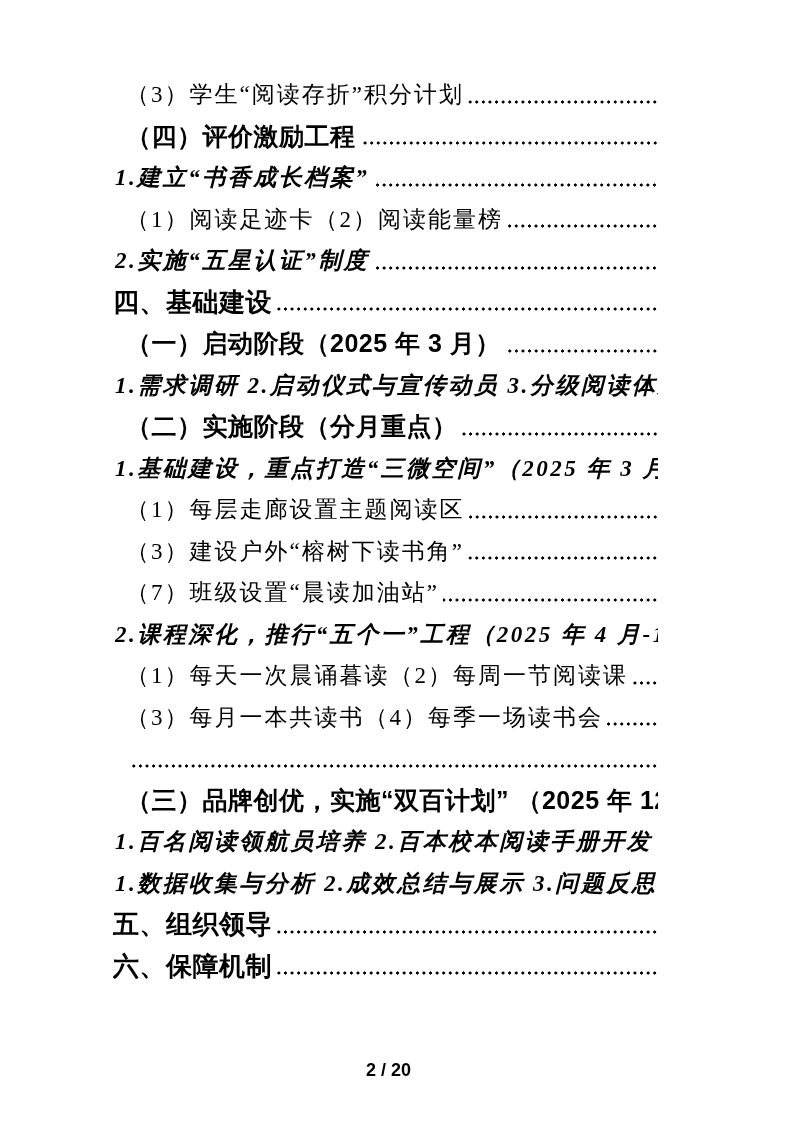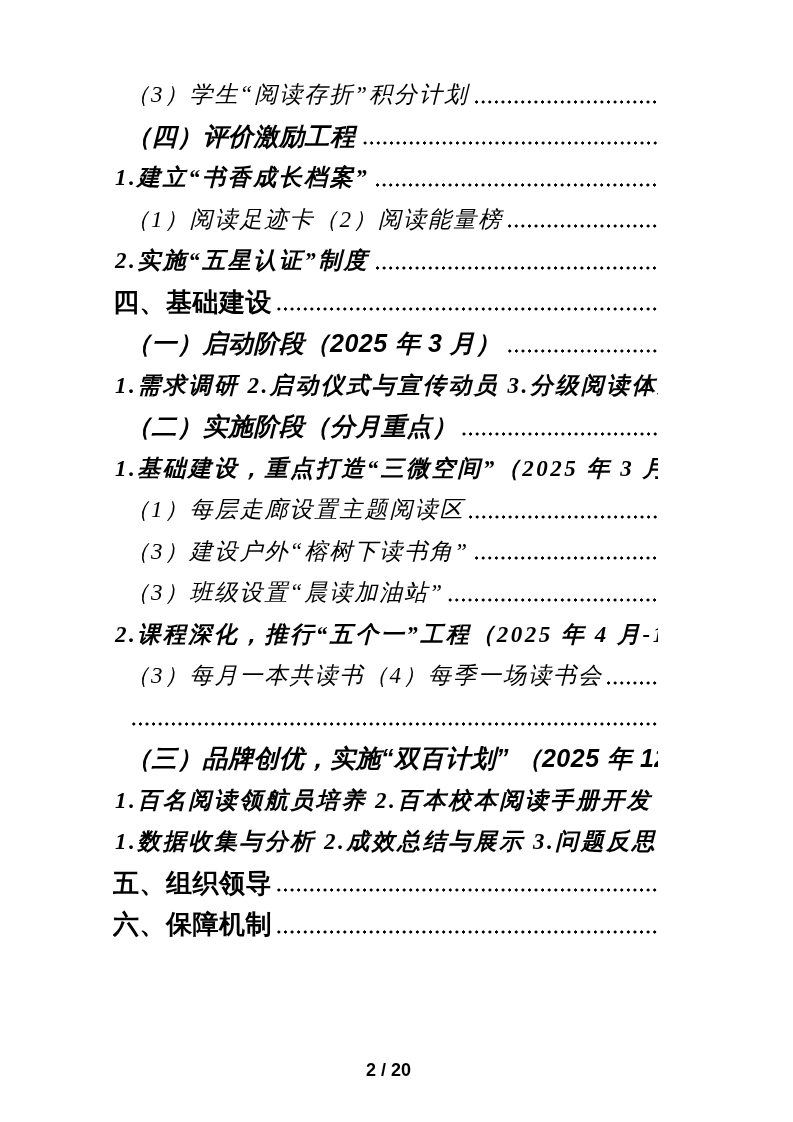--- a/index.html
+++ b/index.html
@@ -70,21 +70,21 @@
   .s-kai .toc-text {
     font-family: "Liberation Serif", serif;
     font-weight: normal;
     font-size: 23px;
     letter-spacing: 2px;
   }
 
   
   .ind-0 { padding-left: 0; }
   .ind-1 { padding-left: 2px; }
-  .ind-2 { padding-left: 13px; font-style: italic; }
+  .ind-2 { padding-left: 13px; }
 
   .footer {
     position: absolute;
     left: 0;
     right: 16px;
     top: 1060px;
     text-align: center;
     font-family: "Liberation Sans", sans-serif;
     font-weight: bold;
     font-size: 18px;
@@ -139,26 +139,30 @@
   </div>
       <div class="toc-row s-kai ind-2">
     <span class="toc-text">（1）每层走廊设置主题阅读区</span>
     <span class="toc-leader"></span>
   </div>
       <div class="toc-row s-kai ind-2">
     <span class="toc-text">（3）建设户外“榕树下读书角” </span>
     <span class="toc-leader"></span>
   </div>
       <div class="toc-row s-kai ind-2">
-    <span class="toc-text">（3）班级设置“晨读加油站” </span>
+    <span class="toc-text">（7）班级设置“晨读加油站” </span>
     <span class="toc-leader"></span>
   </div>
       <div class="toc-row s-kaib ind-1 no-leader">
     <span class="toc-text">2.课程深化，推行“五个一”工程（2025 年 4 月-11 月）</span>
 
+  </div>
+      <div class="toc-row s-kai ind-2">
+    <span class="toc-text">（1）每天一次晨诵暮读（2）每周一节阅读课</span>
+    <span class="toc-leader"></span>
   </div>
       <div class="toc-row s-kai ind-2">
     <span class="toc-text">（3）每月一本共读书（4）每季一场读书会</span>
     <span class="toc-leader"></span>
   </div>
       <div class="toc-row s-kai ind-2">
     <span class="toc-leader"></span>
   </div>
       <div class="toc-row s-h2 ind-2">
     <span class="toc-text">（三）品牌创优，实施“双百计划” （2025 年 12 月） </span>

